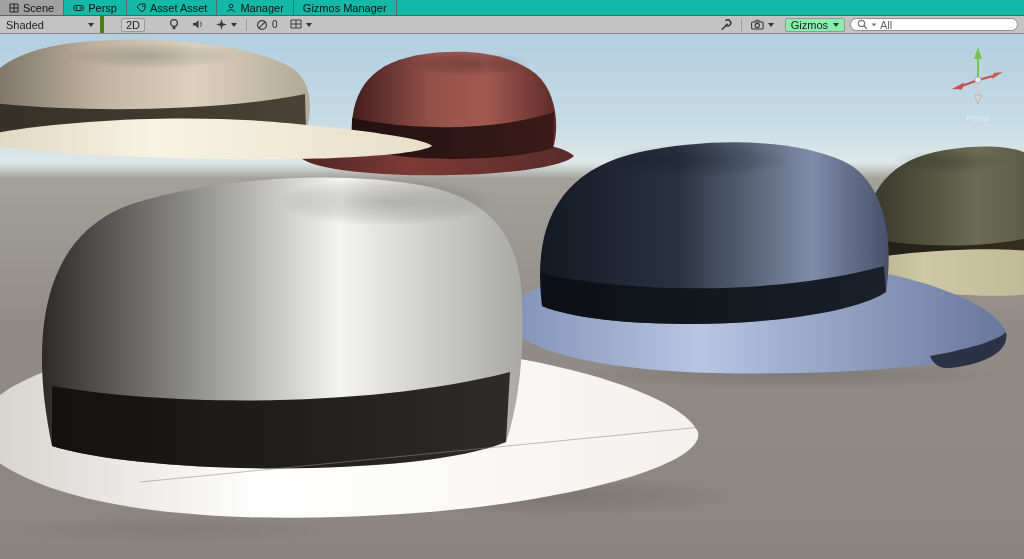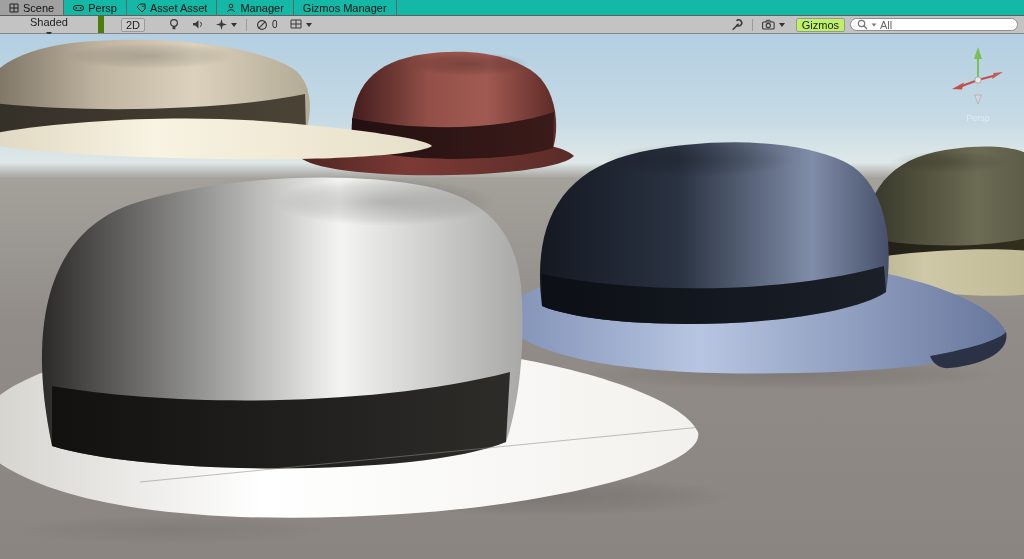--- a/index.html
+++ b/index.html
@@ -12,29 +12,29 @@
   .tab { display:flex; align-items:center; gap:4px; padding:0 9px; cursor:default;
     border-right:1px solid #646464; }
   .tab.active { background:#a0a0a0; }
   .tab svg { display:block; }
 
   
   .toolbar { height:18px; background:#c3c3c3; border-bottom:1px solid #868686;
     display:flex; align-items:center; font-size:11px; color:#1d1d1d; }
   .tb-dd, .tb-btn { height:100%; display:flex; align-items:center; gap:4px; padding:0 6px; }
   .tb-dd { justify-content:space-between; }
-  #shading-dd { width:104px; border-right:6px solid #4d7c0f;flex-direction:column; }
+  #shading-dd { width:104px; border-right:4px solid #4d7c0f; }
   .caret { width:0; height:0; border-left:3.5px solid transparent;
     border-right:3.5px solid transparent; border-top:4px solid #333; }
   .sep { width:1px; height:12px; background:#9b9b9b; margin:0 3px; }
   .btn2d { border:1px solid #9b9b9b; border-radius:2px; background:#cacaca;
     padding:0 4px; height:14px; display:flex; align-items:center; margin:0 17px; }
   .tb-right { margin-left:auto; display:flex; align-items:center; height:100%; }
-  .gizmos-dd { border:1px solid #979797; border-radius:2px; background:#bef264;
-    height:14px; display:flex; align-items:center; gap:5px; padding:0 5px; margin:0 5px;flex-direction:column; }
+  .gizmos-dd { border:1px solid #979797; border-radius:2px; background:#86efac;
+    height:14px; display:flex; align-items:center; gap:5px; padding:0 5px; margin:0 5px; }
   .search { width:168px; height:13px; border:1px solid #8f8f8f; border-radius:7px;
     background:#ffffff; display:flex; align-items:center; gap:3px; padding:0 6px;
     margin-right:6px; color:#666; }
   .search .minicaret { border-top-color:#777; transform:scale(.8); }
   .count { font-size:10px; }
 
   
   .viewport { position:relative; width:1024px; height:490px; }
   .viewport svg { display:block; }
 </style>

